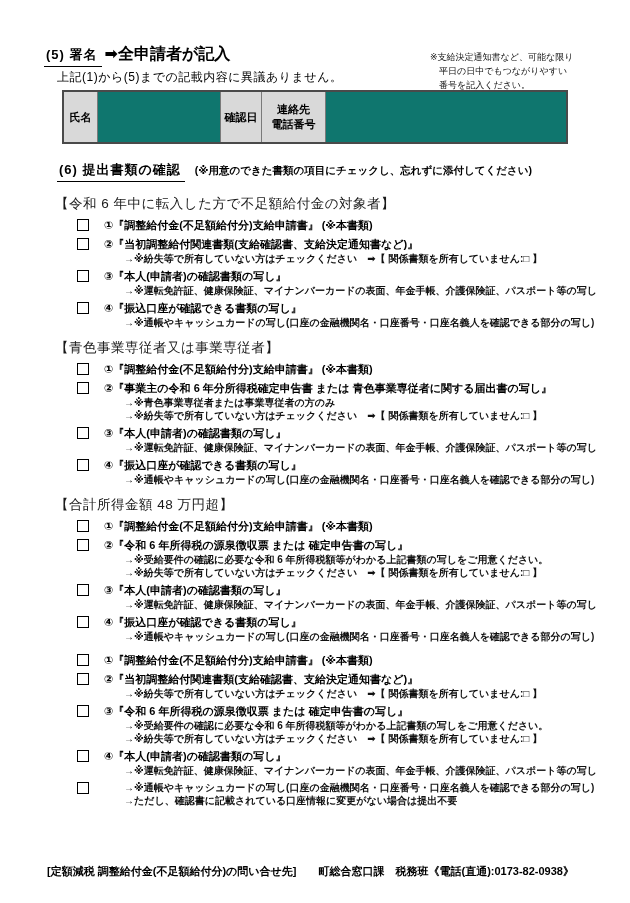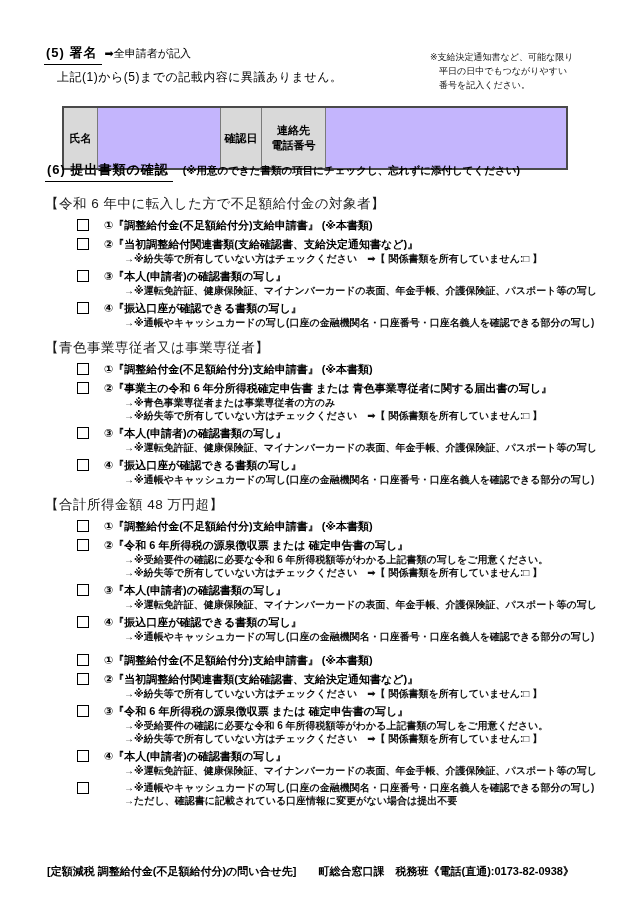--- a/index.html
+++ b/index.html
@@ -4,42 +4,42 @@
 <style>
   * { margin:0; padding:0; box-sizing:border-box; }
   html,body { width:630px; height:903px; }
   body {
     background:#ffffff; color:#000;
     font-family:"Liberation Sans","DejaVu Sans",sans-serif;
     position:relative; overflow:hidden;
   }
   .s5-title-row { position:absolute; left:44px; top:44px; display:flex; align-items:baseline; gap:3px; white-space:nowrap; }
   .u-title { font-size:13px; font-weight:bold; border-bottom:1.5px solid #000; padding:0 4px 2px 2px; letter-spacing:1px; }
-  .s5-arrow-note { font-size:11px; font-weight:normal; }
+  .s5-arrow-note { font-size:16px; font-weight:bold; }
   .s5-statement { position:absolute; left:57px; top:69px; font-size:12px; letter-spacing:0.5px; white-space:nowrap; }
   .phone-note { position:absolute; left:430px; top:51px; font-size:9px; line-height:1.55; color:#111; }
   .phone-note .ind { padding-left:9px; }
 
-  .sig-table { position:absolute; left:62px; top:90px; width:506px; height:64px; display:flex; border:2px solid #4a4a4a; background:#c4b5fd;margin-top:16px; }
+  .sig-table { position:absolute; left:62px; top:90px; width:506px; height:54px; display:flex; border:2px solid #4a4a4a; background:#0f766e; }
   .cell { border-left:1px solid #7a7a7a; display:flex; align-items:center; justify-content:center; font-size:11px; font-weight:bold; }
   .cell:first-child { border-left:none; }
   .gray { background:#d9d9d9; }
   .c-name-label { width:33px; }
   .c-name { width:123px; }
   .c-date-label { width:41px; }
   .c-date { width:129px; justify-content:space-between; padding:0 13px; font-size:12px; }
   .c-contact-label { width:64px; flex-direction:column; line-height:1.35; }
   .c-phone { flex:1; }
 
   .s6 { position:absolute; left:45px; top:161px; width:565px; }
-  .s6-title-row { display:flex; align-items:baseline; gap:10px; margin-bottom:13px; white-space:nowrap; }
+  .s6-title-row { display:flex; align-items:baseline; gap:10px; margin-bottom:13px; white-space:nowrap;margin-left:12px; }
   .s6-note { font-size:10.5px; font-weight:bold; }
 
   .group { margin-bottom:10px; }
-  .group-header { font-size:13.5px; font-weight:400; margin-bottom:5px; letter-spacing:0.5px; color:#1a1a1a; }
+  .group-header { font-size:13.5px; font-weight:400; margin-bottom:5px; letter-spacing:0.5px; color:#1a1a1a;margin-left:10px; }
   .item { display:flex; margin:4px 0 4px 32px; }
   .checkbox { width:12px; height:12px; border:1.5px solid #000; background:#fff; flex:none; margin-top:1px; }
   .item-body { margin-left:15px; }
   .item-label { font-size:11px; font-weight:bold; line-height:15px; white-space:nowrap; }
   .note { font-size:10px; font-weight:bold; line-height:13px; margin-left:20px; white-space:nowrap; color:#111; }
 
   .footer-line { position:absolute; left:47px; top:864px; font-size:11px; font-weight:bold; white-space:nowrap; }
 </style>
 </head>
 <body>

